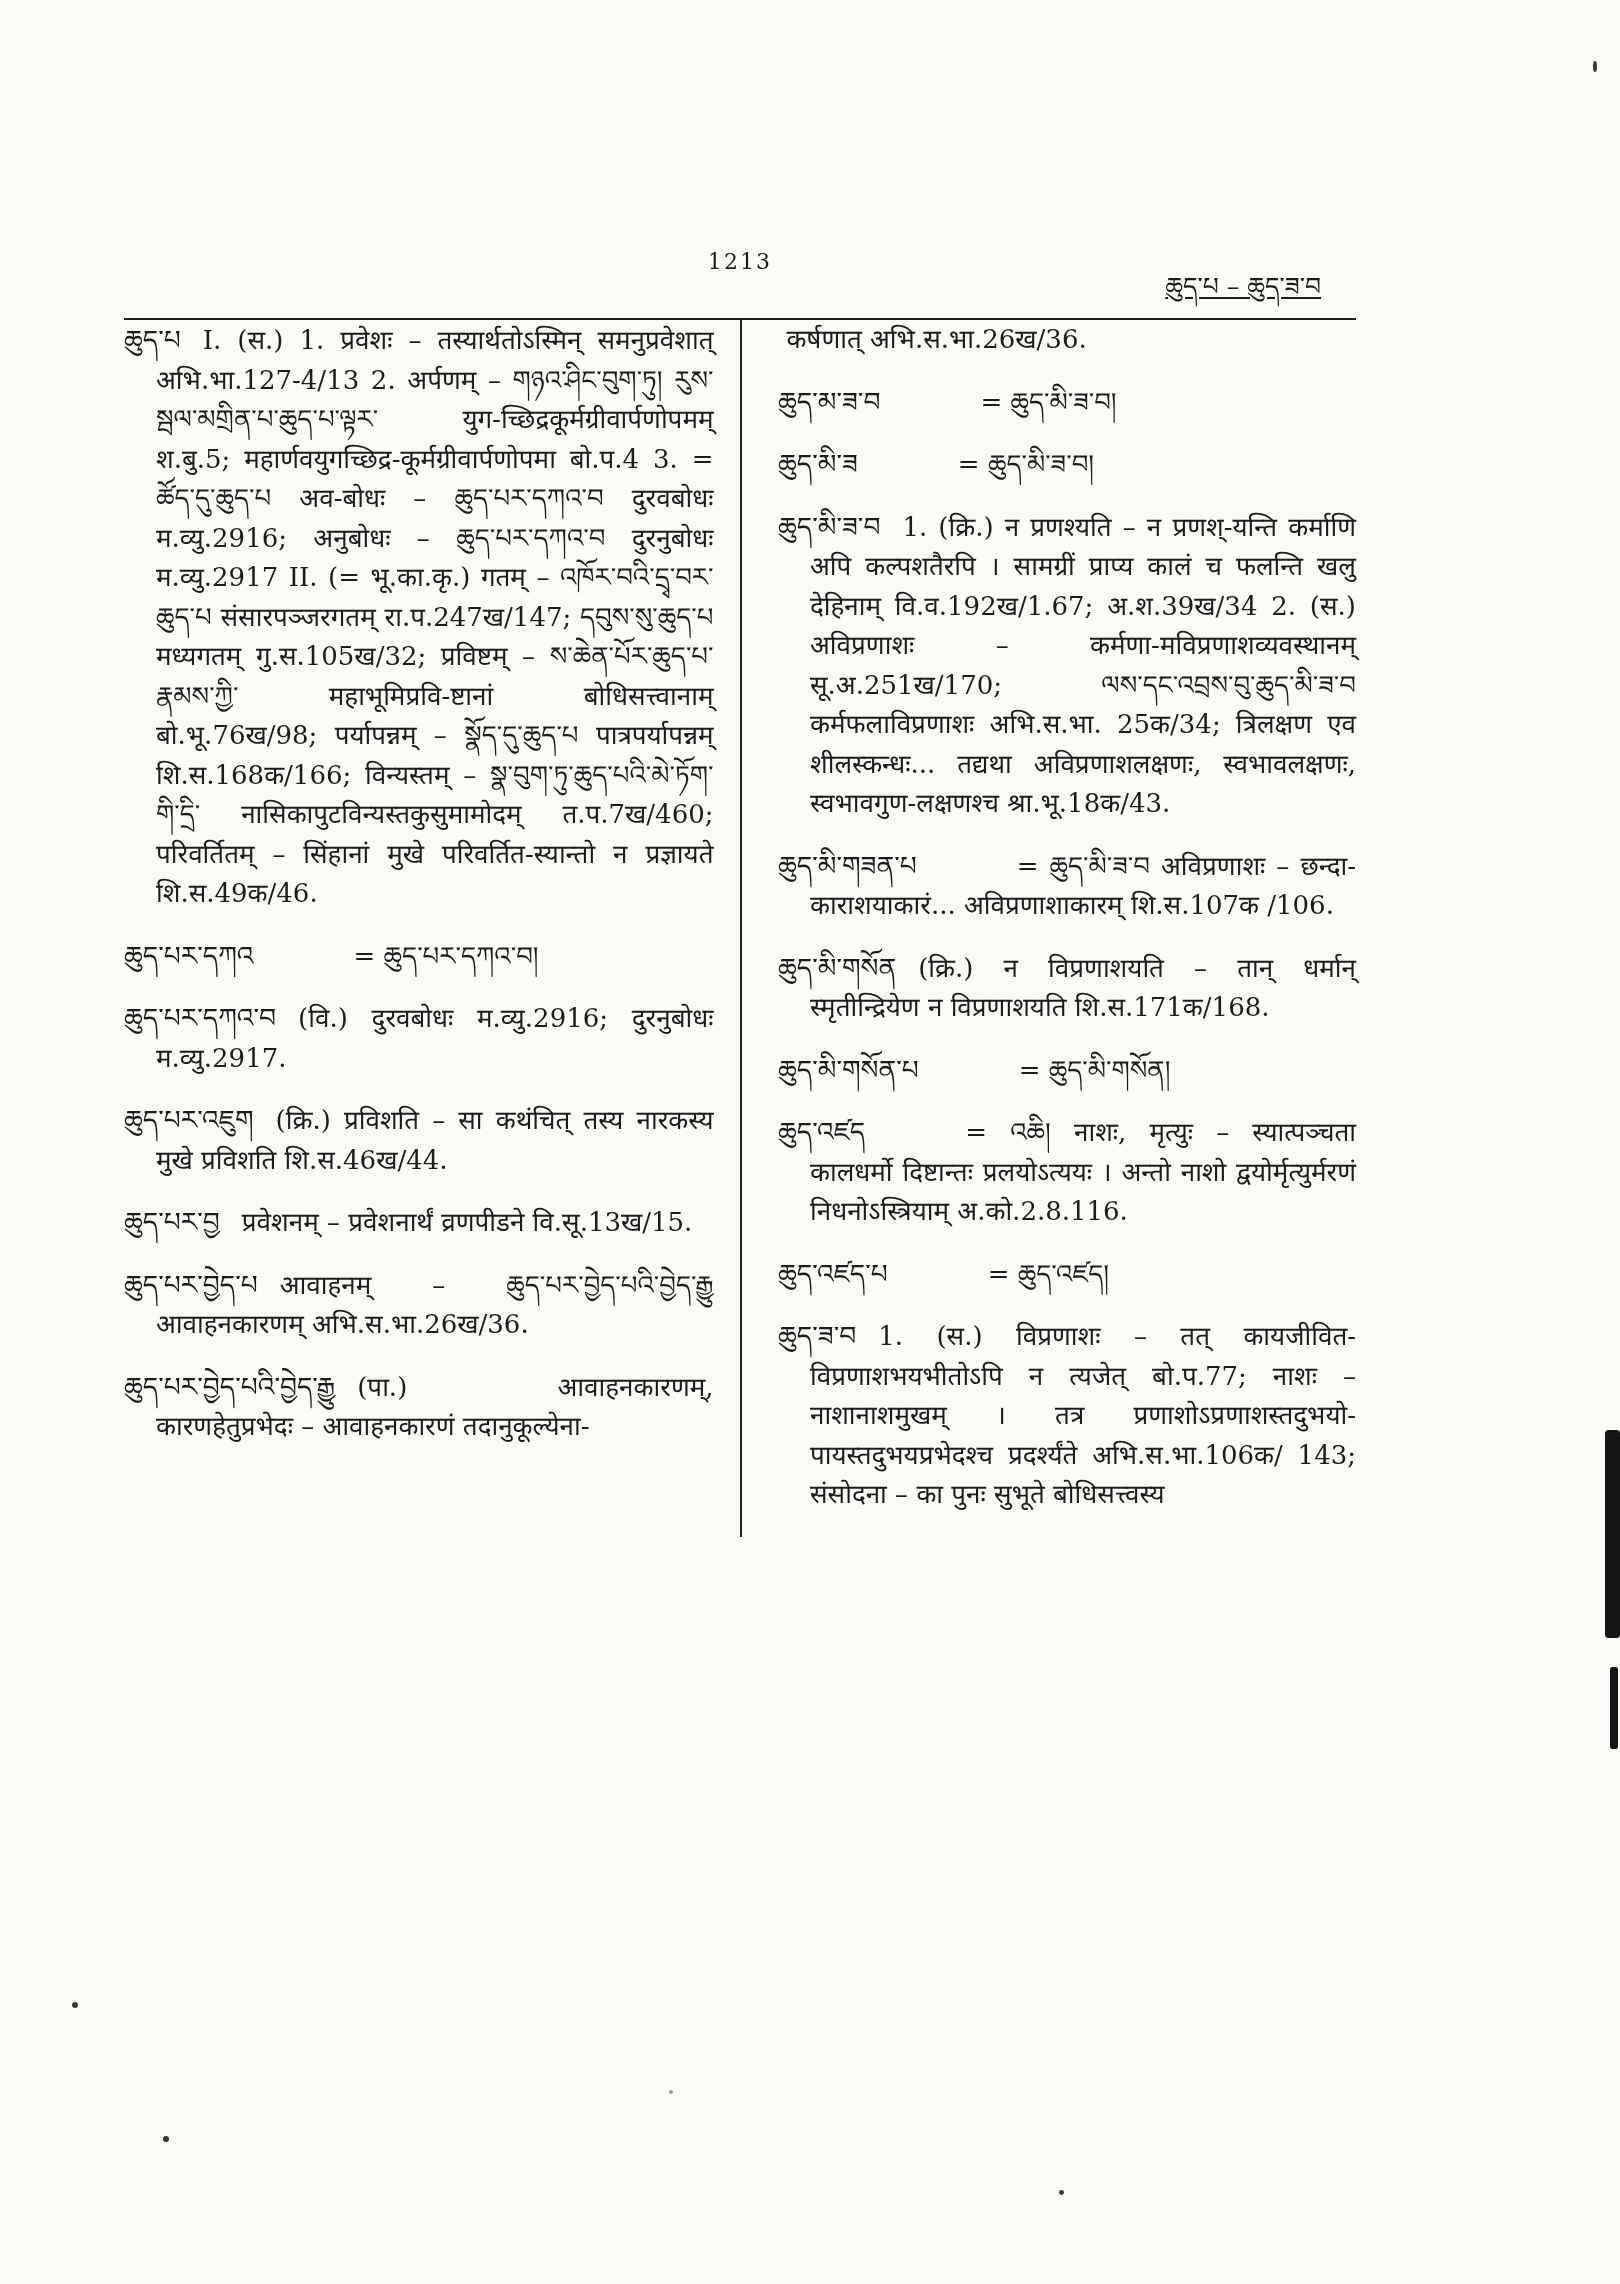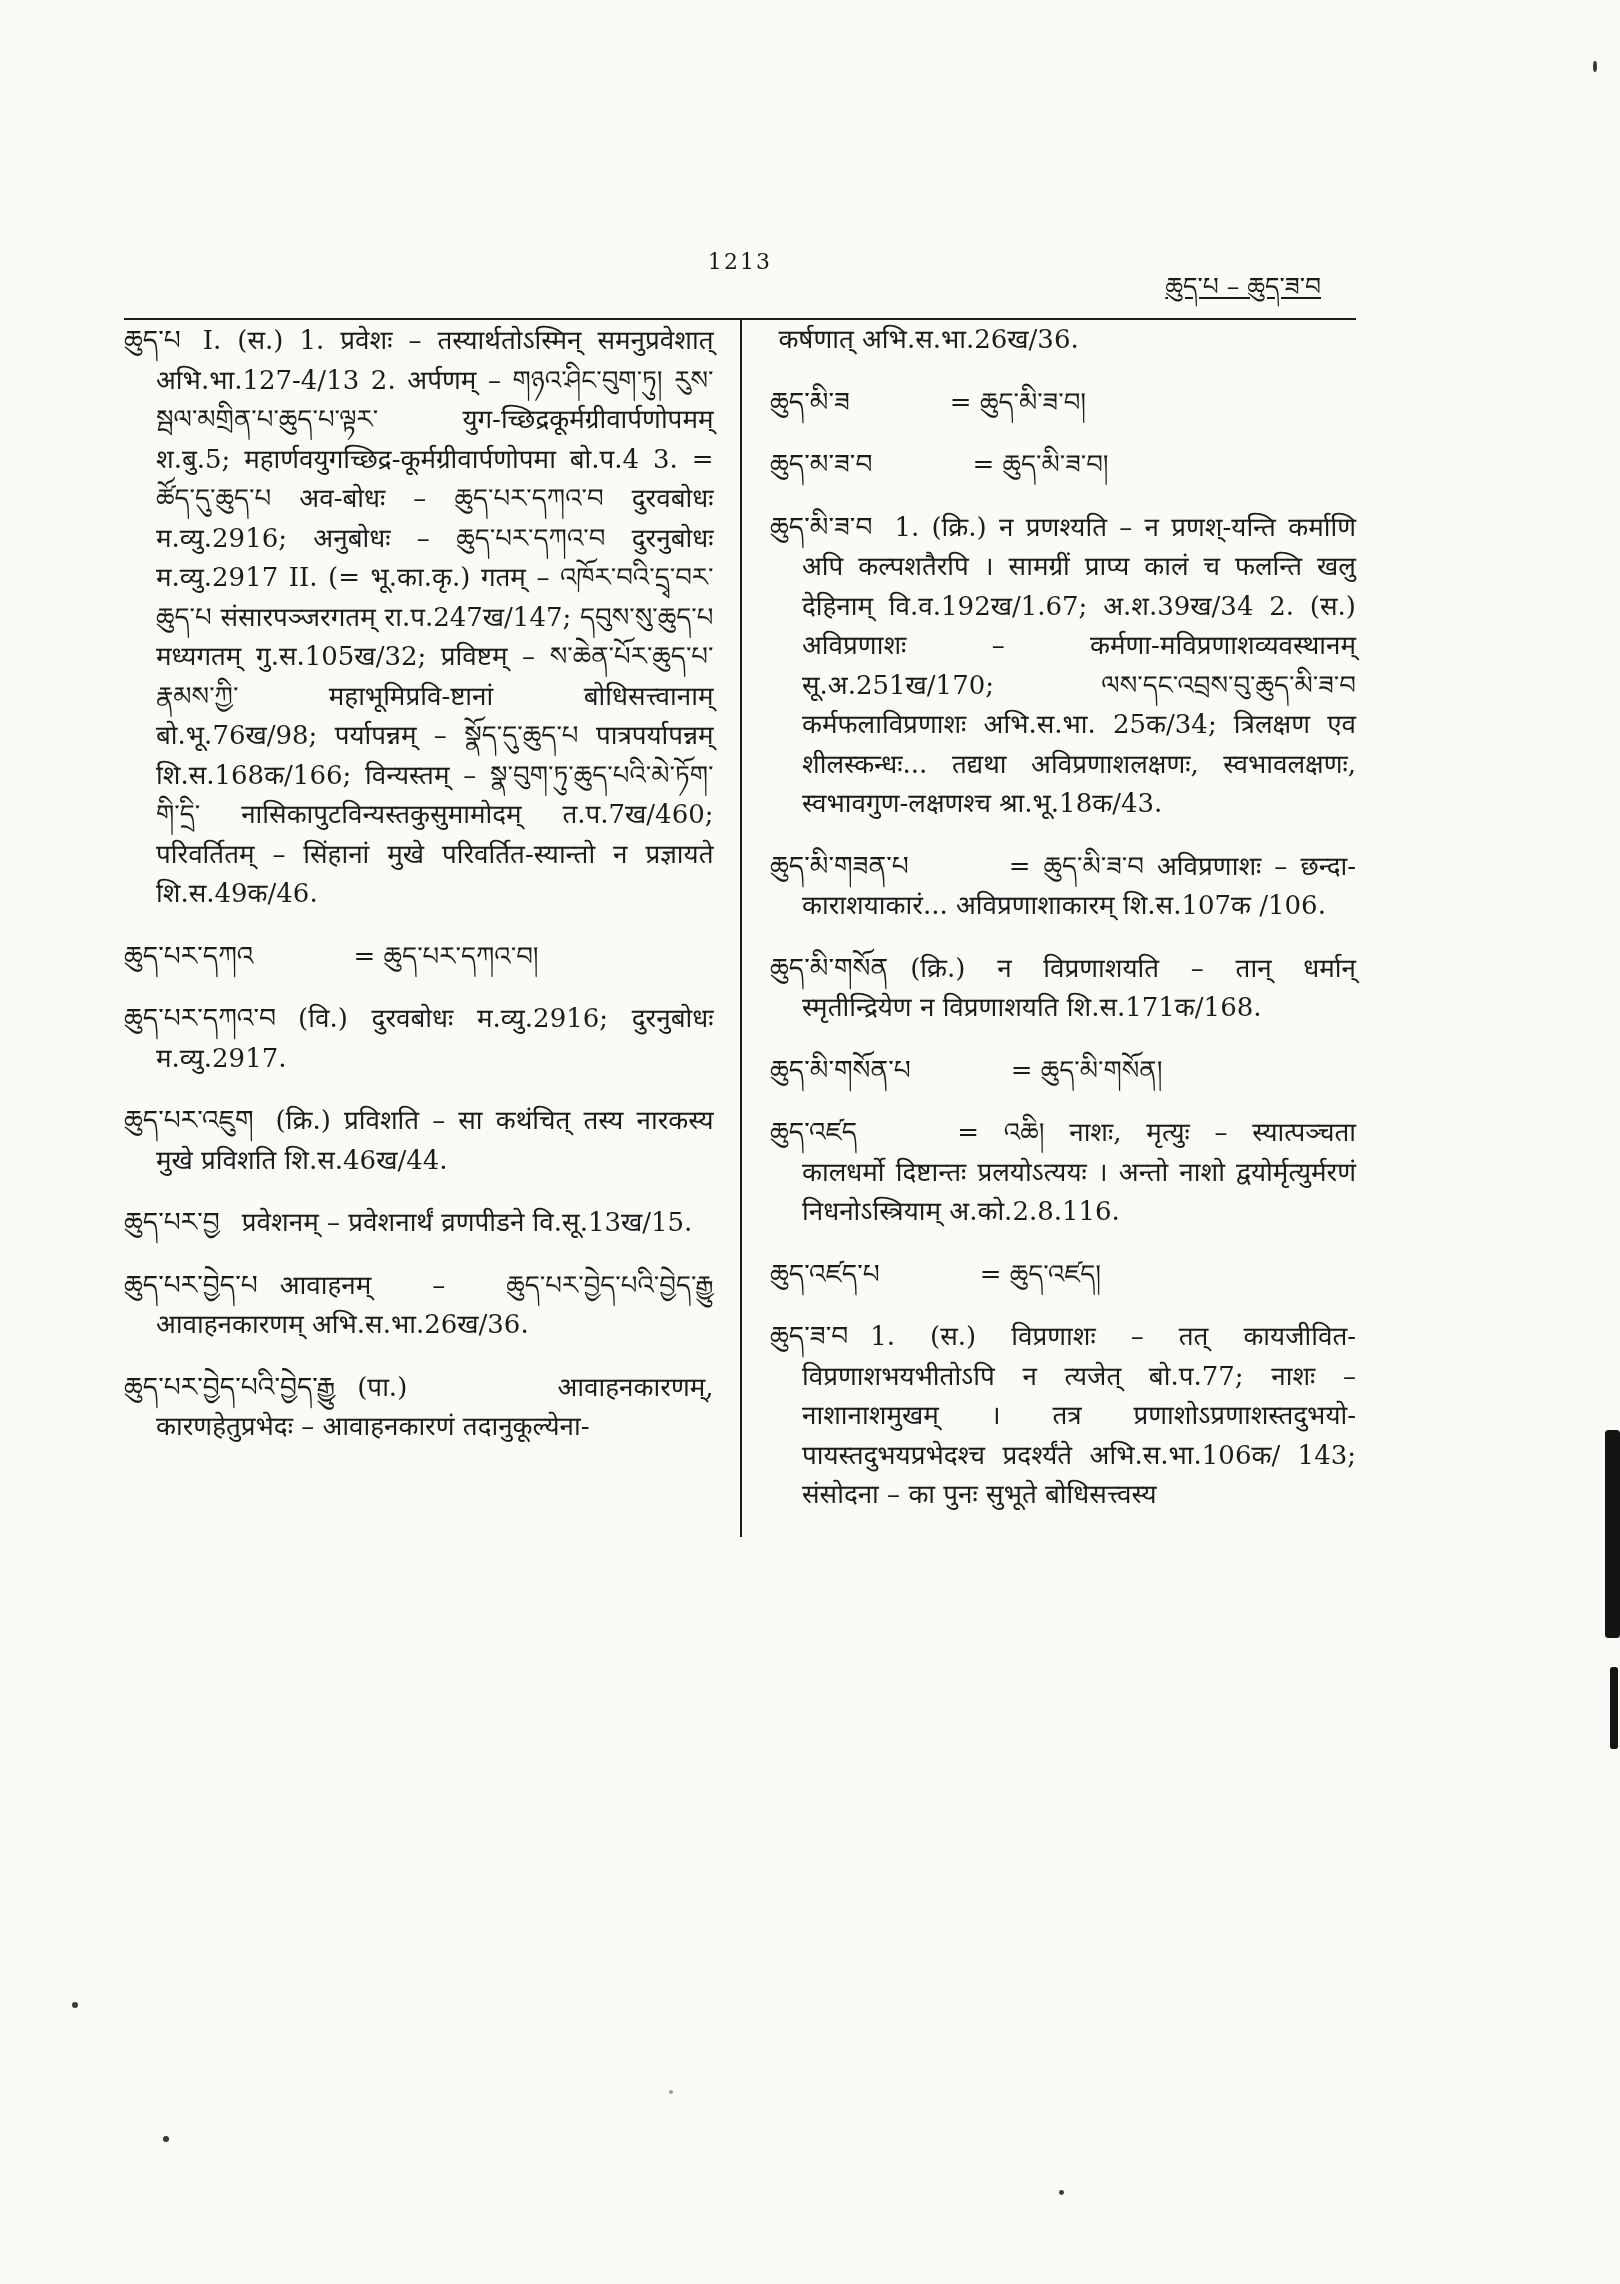--- a/index.html
+++ b/index.html
@@ -14,21 +14,21 @@
   .content{position:absolute;left:124px;top:248px;width:1232px;}
   .header{position:relative;height:70px;border-bottom:2.1px solid #1d1d1d;}
   .pageno{
     position:absolute;left:0;right:0;top:1.4px;text-align:center;
     font-size:22px;letter-spacing:2.1px;
   }
   .range{position:absolute;right:35px;top:9.8px;font-size:25px;text-decoration:underline;}
   .columns{display:flex;align-items:stretch;}
   .col{width:50%;box-sizing:border-box;font-size:26px;line-height:1.52;text-align:justify;}
   .col-left{padding-right:26.5px;}
-  .col-right{border-left:2.1px solid #1d1d1d;padding-left:28px;}
+  .col-right{border-left:2.1px solid #1d1d1d;padding-left:36px;}
   .entry{margin:0 0 22px 0;padding-left:32px;text-indent:-32px;}
   .entry.cont{padding-left:8.4px;text-indent:0;}
   .hw{margin-right:22px;font-size:26.5px;}
   .bd.xref{margin-left:78px;}
   
   .artifact{position:absolute;background:#141414;}
   .art-bar-1{right:0;top:1430px;width:15.3px;height:208px;border-radius:3.5px;}
   .art-bar-2{right:2.1px;top:1667px;width:7.7px;height:82px;border-radius:2.8px;}
   .dot{position:absolute;background:#3a3a3a;border-radius:50%;}
   .dot-1{left:1593px;top:61px;width:4.2px;height:11px;}
@@ -54,22 +54,22 @@
           <p class="entry"><span class="hw">ཆུད་པ</span><span class="bd">I. (स.) 1. प्रवेशः – तस्यार्थतोऽस्मिन् समनुप्रवेशात् अभि.भा.127-4/13 2. अर्पणम् – གཉའ་ཤིང་བུག་ཏུ། རུས་སྦལ་མགྲིན་པ་ཆུད་པ་ལྟར་ युग-च्छिद्रकूर्मग्रीवार्पणोपमम् श.बु.5; महार्णवयुगच्छिद्र-कूर्मग्रीवार्पणोपमा बो.प.4 3. = ཚོད་དུ་ཆུད་པ अव-बोधः – ཆུད་པར་དཀའ་བ दुरवबोधः म.व्यु.2916; अनुबोधः – ཆུད་པར་དཀའ་བ दुरनुबोधः म.व्यु.2917 II. (= भू.का.कृ.) गतम् – འཁོར་བའི་དྲྭ་བར་ཆུད་པ संसारपञ्जरगतम् रा.प.247ख/147; དབུས་སུ་ཆུད་པ मध्यगतम् गु.स.105ख/32; प्रविष्टम् – ས་ཆེན་པོར་ཆུད་པ་རྣམས་ཀྱི་ महाभूमिप्रवि-ष्टानां बोधिसत्त्वानाम् बो.भू.76ख/98; पर्यापन्नम् – སྣོད་དུ་ཆུད་པ पात्रपर्यापन्नम् शि.स.168क/166; विन्यस्तम् – སྣ་བུག་ཏུ་ཆུད་པའི་མེ་ཏོག་གི་དྲི་ नासिकापुटविन्यस्तकुसुमामोदम् त.प.7ख/460; परिवर्तितम् – सिंहानां मुखे परिवर्तित-स्यान्तो न प्रज्ञायते शि.स.49क/46.</span></p>
           <p class="entry"><span class="hw">ཆུད་པར་དཀའ</span><span class="bd xref">= ཆུད་པར་དཀའ་བ།</span></p>
           <p class="entry"><span class="hw">ཆུད་པར་དཀའ་བ</span><span class="bd">(वि.) दुरवबोधः म.व्यु.2916; दुरनुबोधः म.व्यु.2917.</span></p>
           <p class="entry"><span class="hw">ཆུད་པར་འཇུག</span><span class="bd">(क्रि.) प्रविशति – सा कथंचित् तस्य नारकस्य मुखे प्रविशति शि.स.46ख/44.</span></p>
           <p class="entry"><span class="hw">ཆུད་པར་བྱ</span><span class="bd">प्रवेशनम् – प्रवेशनार्थं व्रणपीडने वि.सू.13ख/15.</span></p>
           <p class="entry"><span class="hw">ཆུད་པར་བྱེད་པ</span><span class="bd">आवाहनम् – ཆུད་པར་བྱེད་པའི་བྱེད་རྒྱུ आवाहनकारणम् अभि.स.भा.26ख/36.</span></p>
           <p class="entry"><span class="hw">ཆུད་པར་བྱེད་པའི་བྱེད་རྒྱུ</span><span class="bd">(पा.) आवाहनकारणम्, कारणहेतुप्रभेदः – आवाहनकारणं तदानुकूल्येना-</span></p>
         </div>
       <div class="col col-right">
           <p class="entry cont"><span class="bd">कर्षणात् अभि.स.भा.26ख/36.</span></p>
+          <p class="entry"><span class="hw">ཆུད་མ་ཟ་བ</span><span class="bd xref">= ཆུད་མི་ཟ་བ།</span></p>
           <p class="entry"><span class="hw">ཆུད་མི་ཟ</span><span class="bd xref">= ཆུད་མི་ཟ་བ།</span></p>
-          <p class="entry"><span class="hw">ཆུད་མ་ཟ་བ</span><span class="bd xref">= ཆུད་མི་ཟ་བ།</span></p>
           <p class="entry"><span class="hw">ཆུད་མི་ཟ་བ</span><span class="bd">1. (क्रि.) न प्रणश्यति – न प्रणश्-यन्ति कर्माणि अपि कल्पशतैरपि । सामग्रीं प्राप्य कालं च फलन्ति खलु देहिनाम् वि.व.192ख/1.67; अ.श.39ख/34 2. (स.) अविप्रणाशः – कर्मणा-मविप्रणाशव्यवस्थानम् सू.अ.251ख/170; ལས་དང་འབྲས་བུ་ཆུད་མི་ཟ་བ कर्मफलाविप्रणाशः अभि.स.भा. 25क/34; त्रिलक्षण एव शीलस्कन्धः... तद्यथा अविप्रणाशलक्षणः, स्वभावलक्षणः, स्वभावगुण-लक्षणश्च श्रा.भू.18क/43.</span></p>
           <p class="entry"><span class="hw">ཆུད་མི་གཟན་པ</span><span class="bd xref">= ཆུད་མི་ཟ་བ अविप्रणाशः – छन्दा-काराशयाकारं... अविप्रणाशाकारम् शि.स.107क /106.</span></p>
           <p class="entry"><span class="hw">ཆུད་མི་གསོན</span><span class="bd">(क्रि.) न विप्रणाशयति – तान् धर्मान् स्मृतीन्द्रियेण न विप्रणाशयति शि.स.171क/168.</span></p>
           <p class="entry"><span class="hw">ཆུད་མི་གསོན་པ</span><span class="bd xref">= ཆུད་མི་གསོན།</span></p>
           <p class="entry"><span class="hw">ཆུད་འཛད</span><span class="bd xref">= འཆི། नाशः, मृत्युः – स्यात्पञ्चता कालधर्मो दिष्टान्तः प्रलयोऽत्ययः । अन्तो नाशो द्वयोर्मृत्युर्मरणं निधनोऽस्त्रियाम् अ.को.2.8.116.</span></p>
           <p class="entry"><span class="hw">ཆུད་འཛད་པ</span><span class="bd xref">= ཆུད་འཛད།</span></p>
           <p class="entry"><span class="hw">ཆུད་ཟ་བ</span><span class="bd">1. (स.) विप्रणाशः – तत् कायजीवित-विप्रणाशभयभीतोऽपि न त्यजेत् बो.प.77; नाशः – नाशानाशमुखम् । तत्र प्रणाशोऽप्रणाशस्तदुभयो-पायस्तदुभयप्रभेदश्च प्रदर्श्यंते अभि.स.भा.106क/ 143; संसोदना – का पुनः सुभूते बोधिसत्त्वस्य</span></p>
         </div>
     </div>
 

